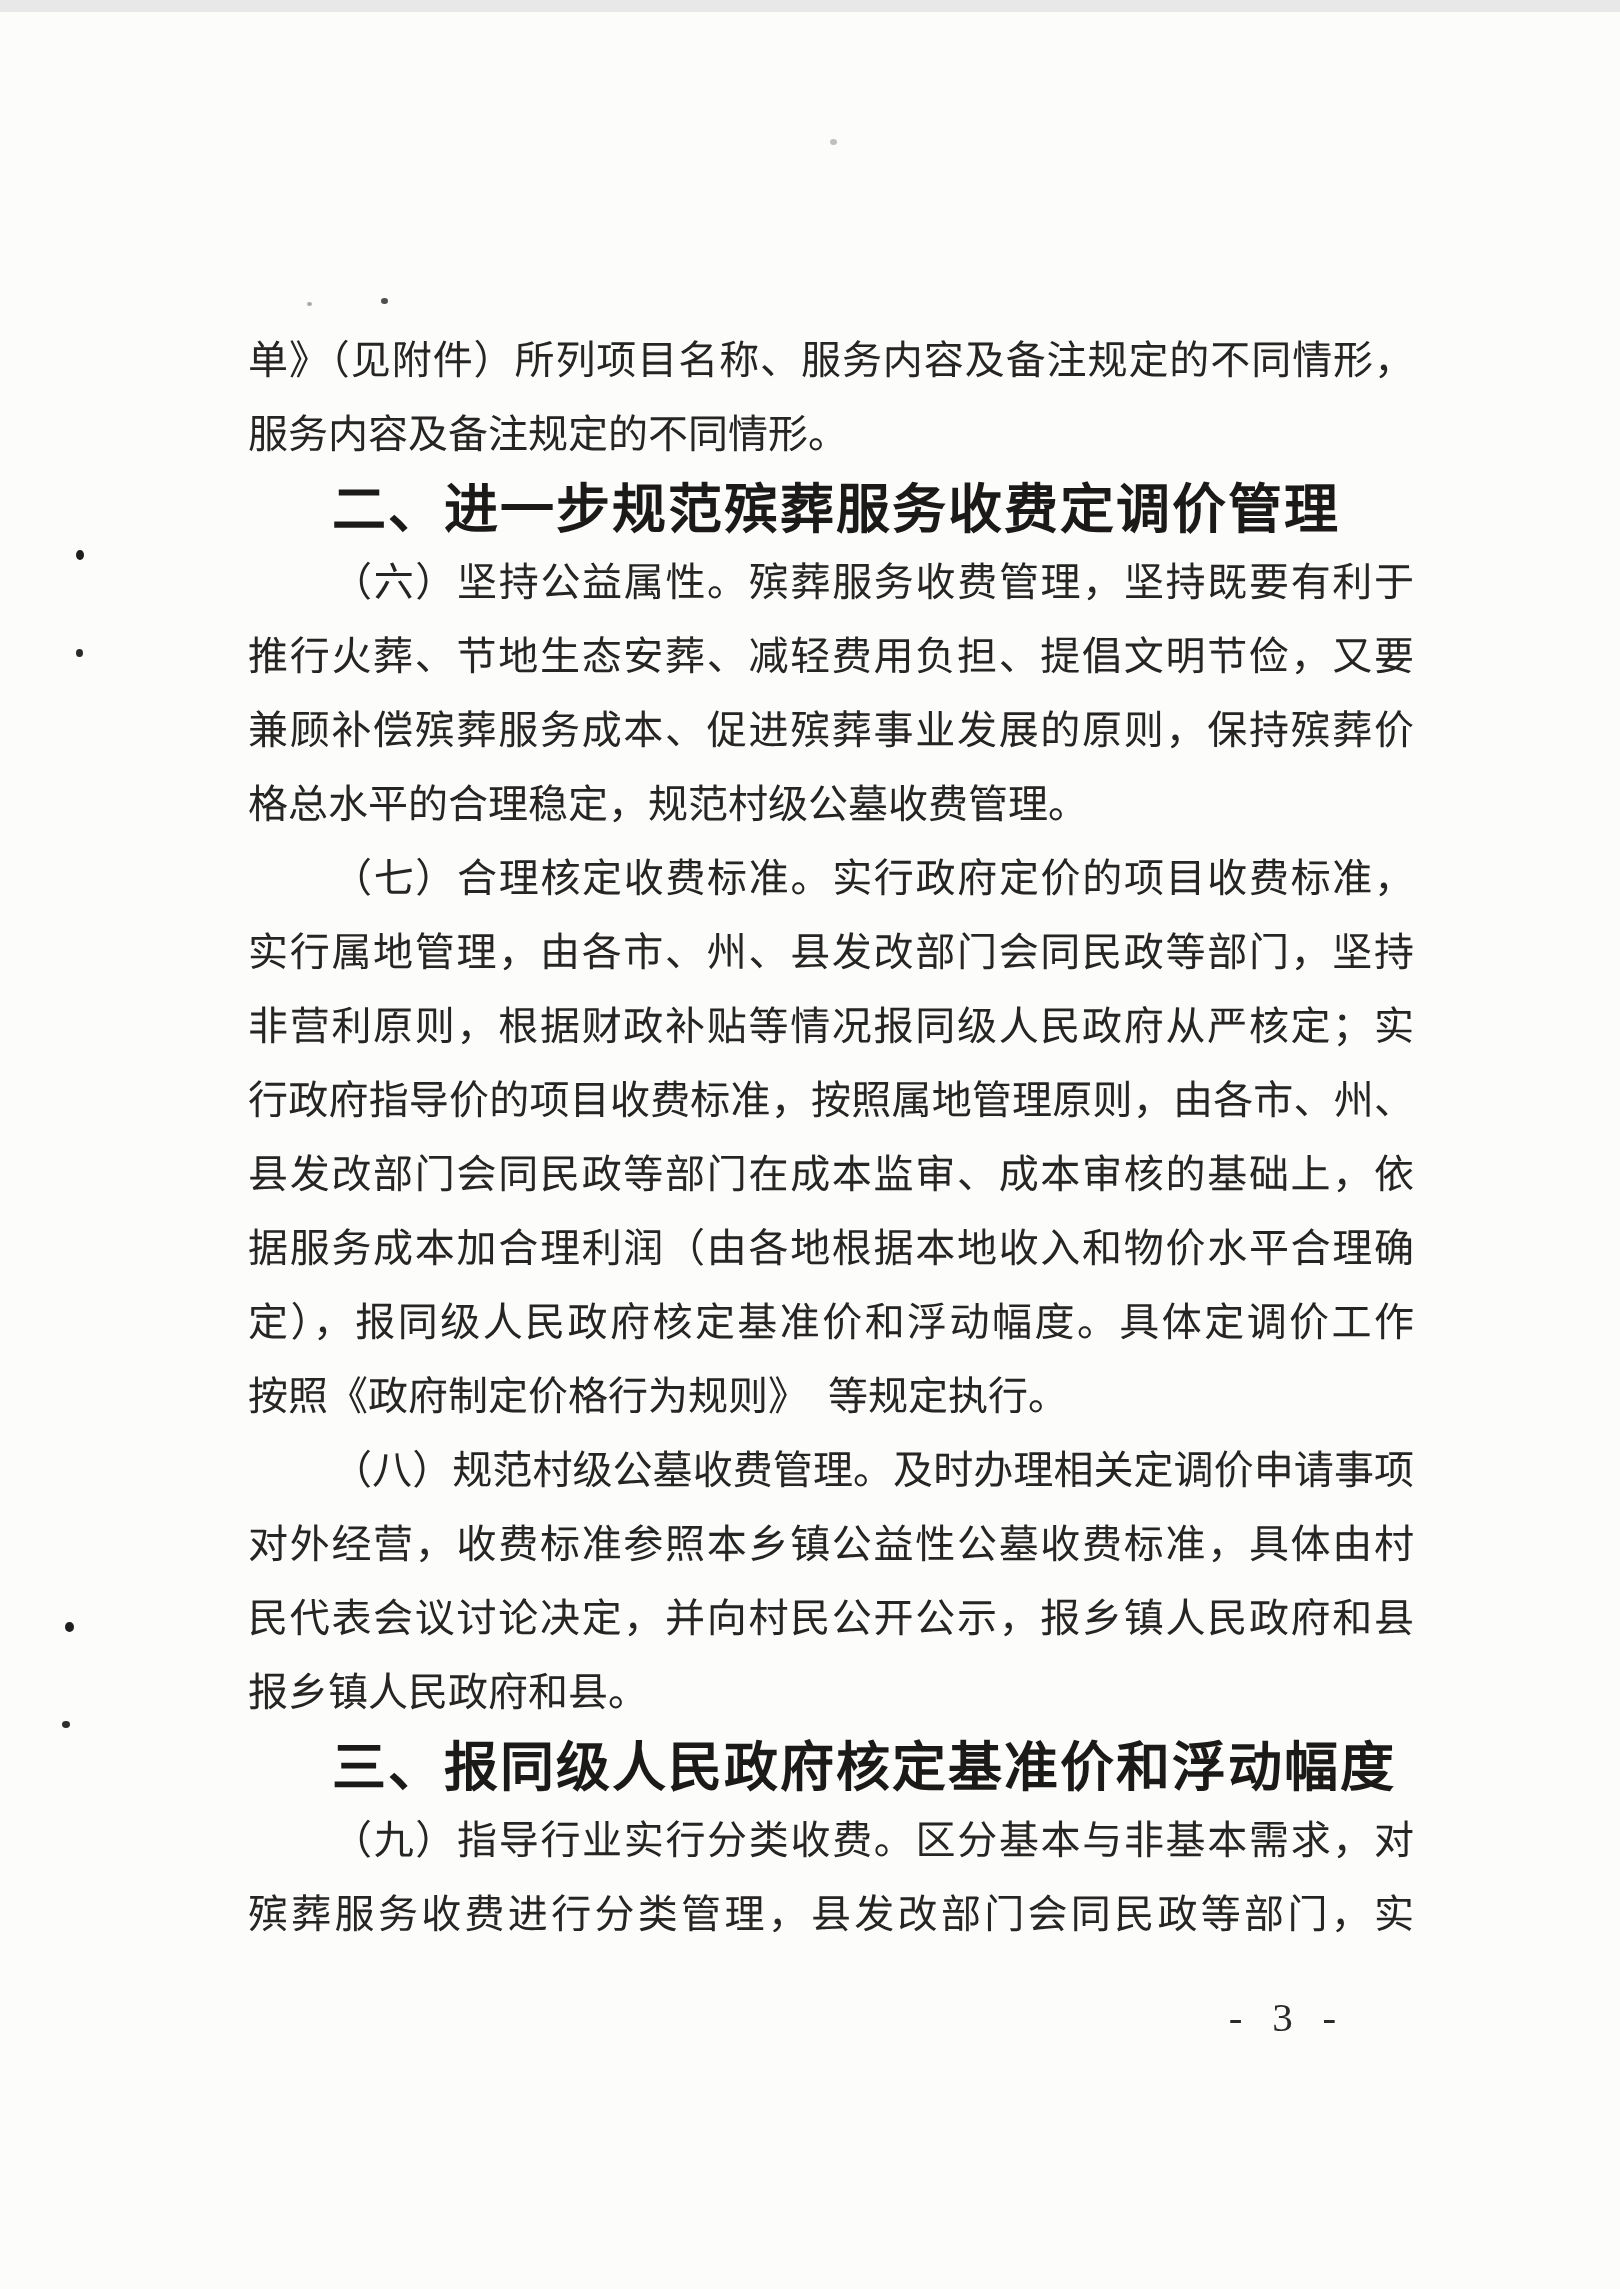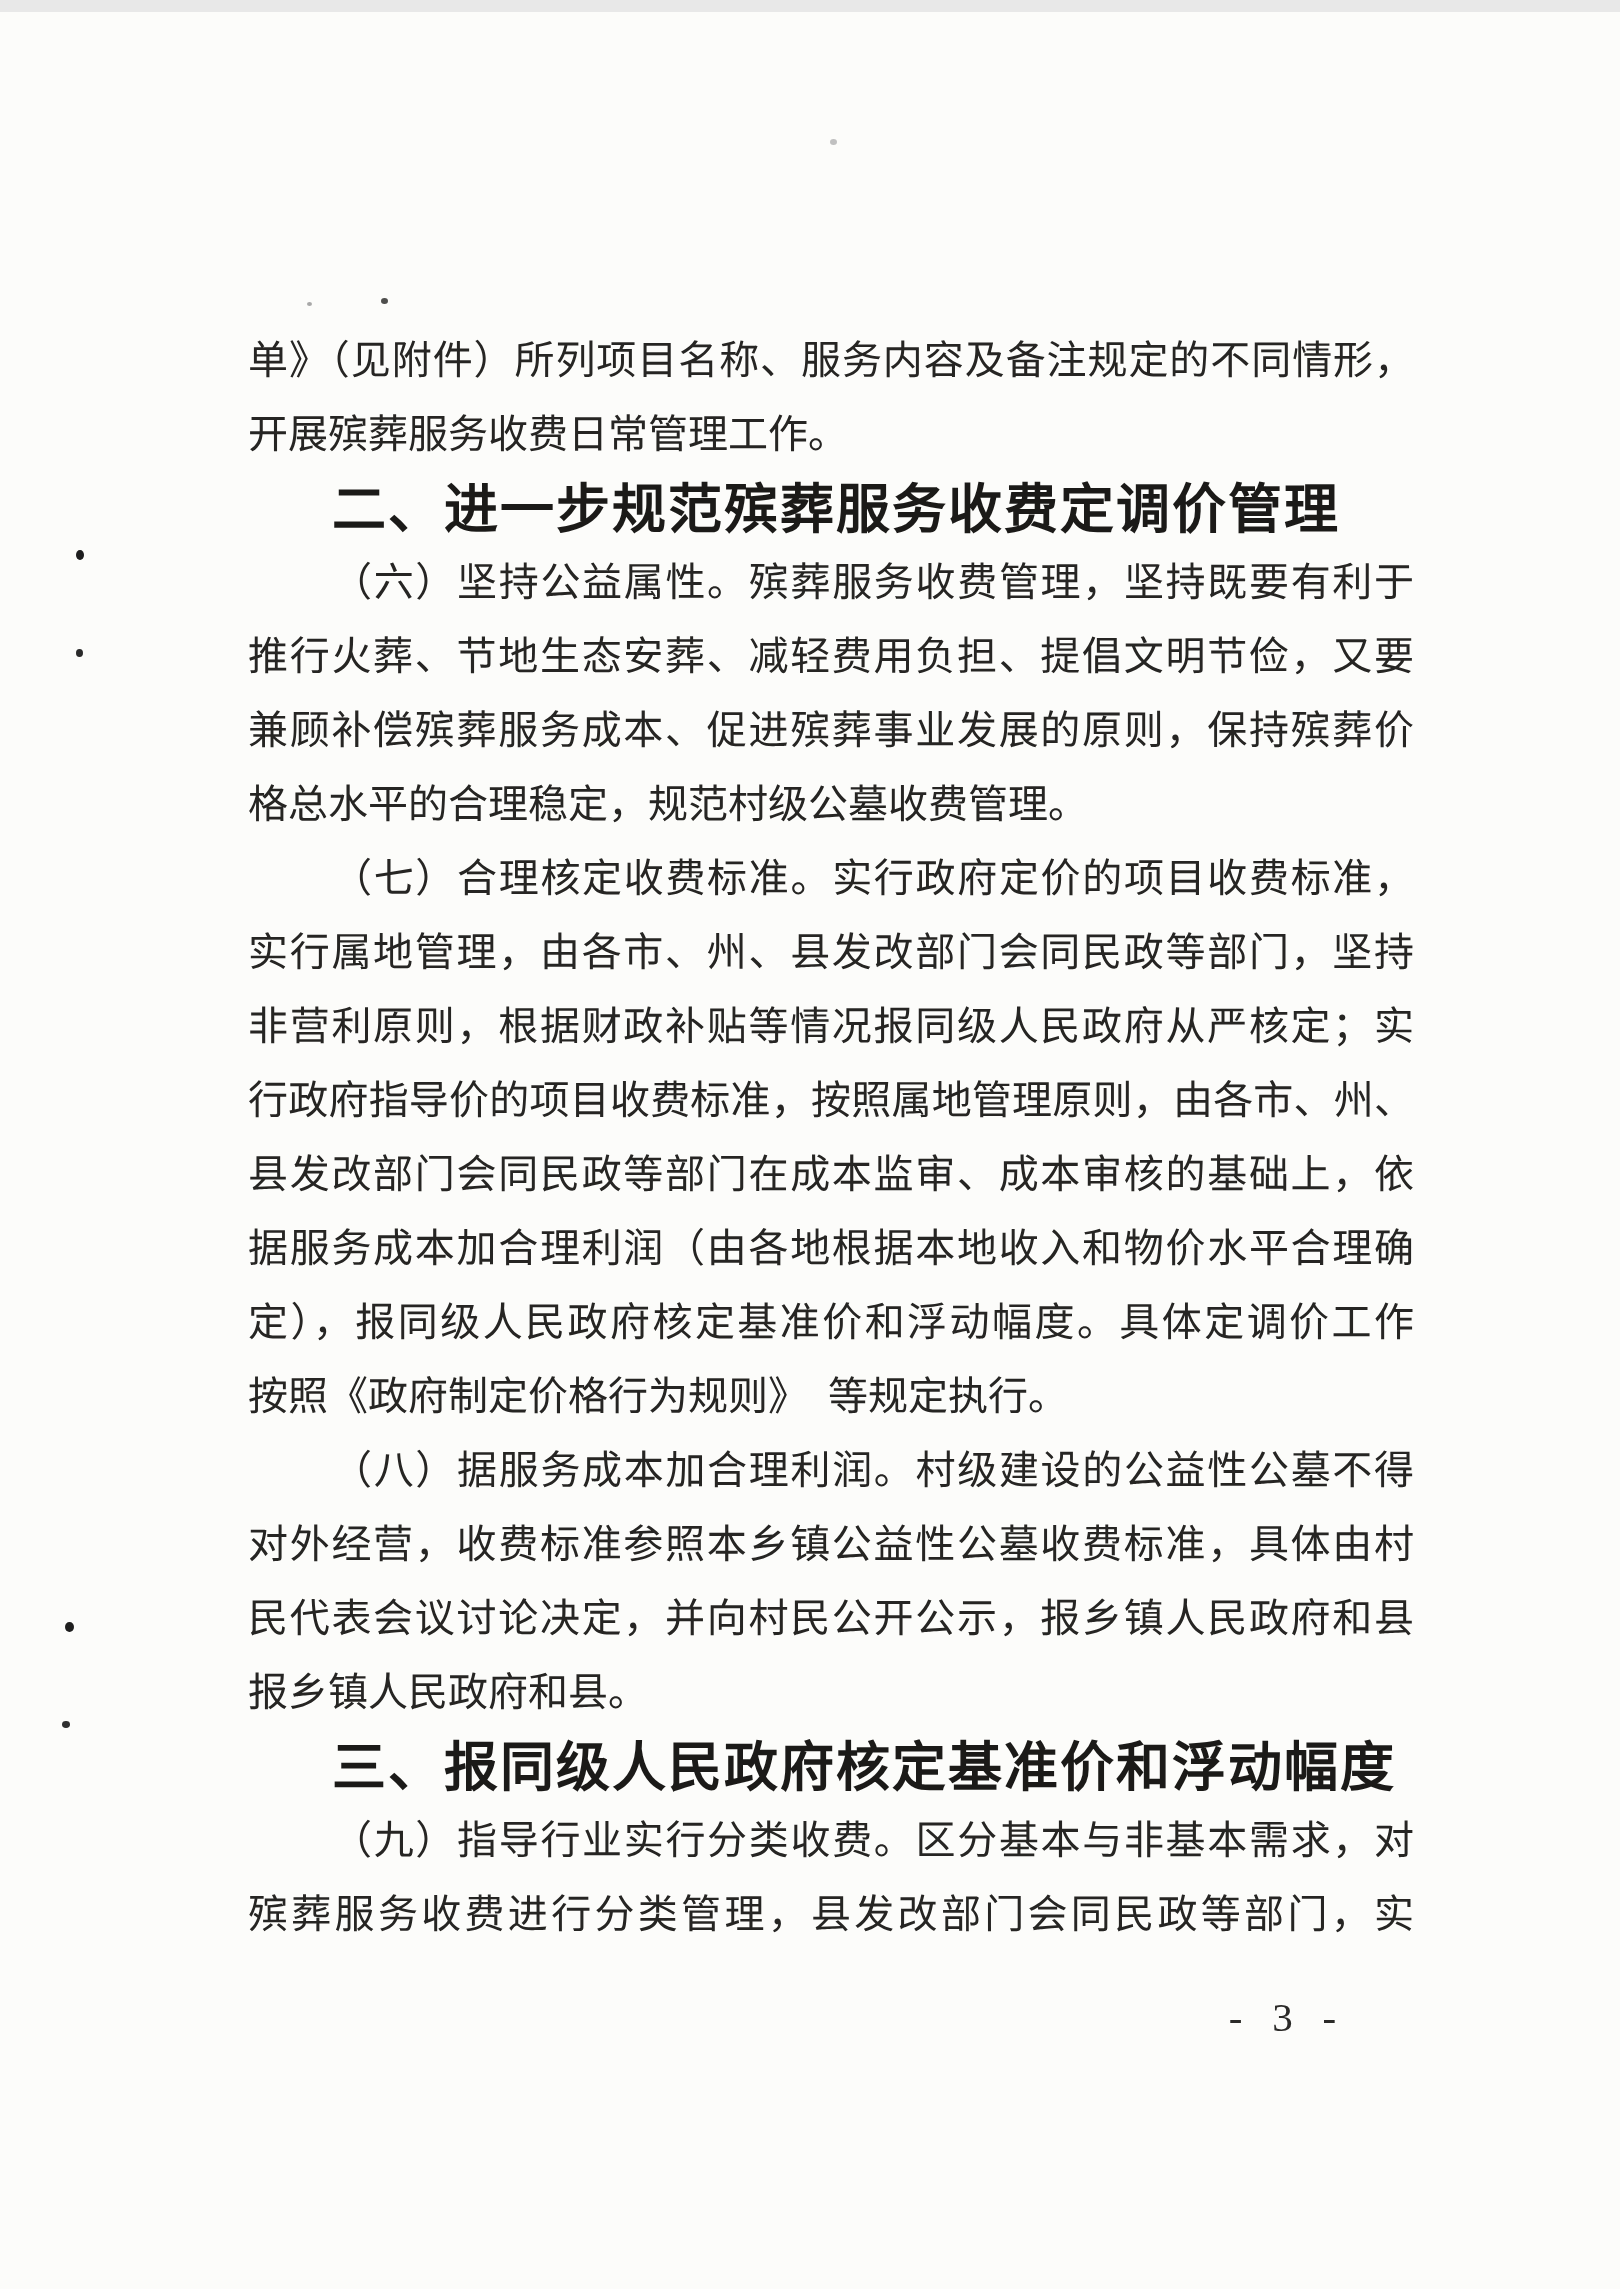--- a/index.html
+++ b/index.html
@@ -53,35 +53,35 @@
     position:absolute;
     border-radius:50%;
   }
 </style>
 </head>
 <body>
 
 <div class="page">
   <div class="doc-body" id="doc-body">
       <div class="line justify">单》（见附件）所列项目名称、服务内容及备注规定的不同情形，</div>
-      <div class="line">开展殡葬服务收费日常管理工作。</div>
+      <div class="line">服务内容及备注规定的不同情形。</div>
       <div class="line heading indent">二、进一步规范殡葬服务收费定调价管理</div>
       <div class="line indent justify">（六）坚持公益属性。殡葬服务收费管理，坚持既要有利于</div>
       <div class="line justify">推行火葬、节地生态安葬、减轻费用负担、提倡文明节俭，又要</div>
       <div class="line justify">兼顾补偿殡葬服务成本、促进殡葬事业发展的原则，保持殡葬价</div>
       <div class="line">格总水平的合理稳定，规范村级公墓收费管理。</div>
       <div class="line indent justify">（七）合理核定收费标准。实行政府定价的项目收费标准，</div>
       <div class="line justify">实行属地管理，由各市、州、县发改部门会同民政等部门，坚持</div>
       <div class="line justify">非营利原则，根据财政补贴等情况报同级人民政府从严核定；实</div>
       <div class="line justify">行政府指导价的项目收费标准，按照属地管理原则，由各市、州、</div>
       <div class="line justify">县发改部门会同民政等部门在成本监审、成本审核的基础上，依</div>
       <div class="line justify">据服务成本加合理利润（由各地根据本地收入和物价水平合理确</div>
       <div class="line justify">定），报同级人民政府核定基准价和浮动幅度。具体定调价工作</div>
       <div class="line">按照《政府制定价格行为规则》　等规定执行。</div>
-      <div class="line indent justify">（八）据服务成本加合理利润。村级建设的公益性公墓不得</div>
+      <div class="line indent justify">（八）规范村级公墓收费管理。及时办理相关定调价申请事项</div>
       <div class="line justify">对外经营，收费标准参照本乡镇公益性公墓收费标准，具体由村</div>
       <div class="line justify">民代表会议讨论决定，并向村民公开公示，报乡镇人民政府和县</div>
       <div class="line">报乡镇人民政府和县。</div>
       <div class="line heading indent">三、报同级人民政府核定基准价和浮动幅度</div>
       <div class="line indent justify">（九）指导行业实行分类收费。区分基本与非基本需求，对</div>
       <div class="line justify">殡葬服务收费进行分类管理，县发改部门会同民政等部门，实</div>
     </div>
   <div class="page-number">- 3 -</div>
   <div id="specks">
       <div class="speck" style="left: 830px; top: 127px; width: 6.9px; height: 5.9px; background: rgb(192, 192, 192);"></div>

